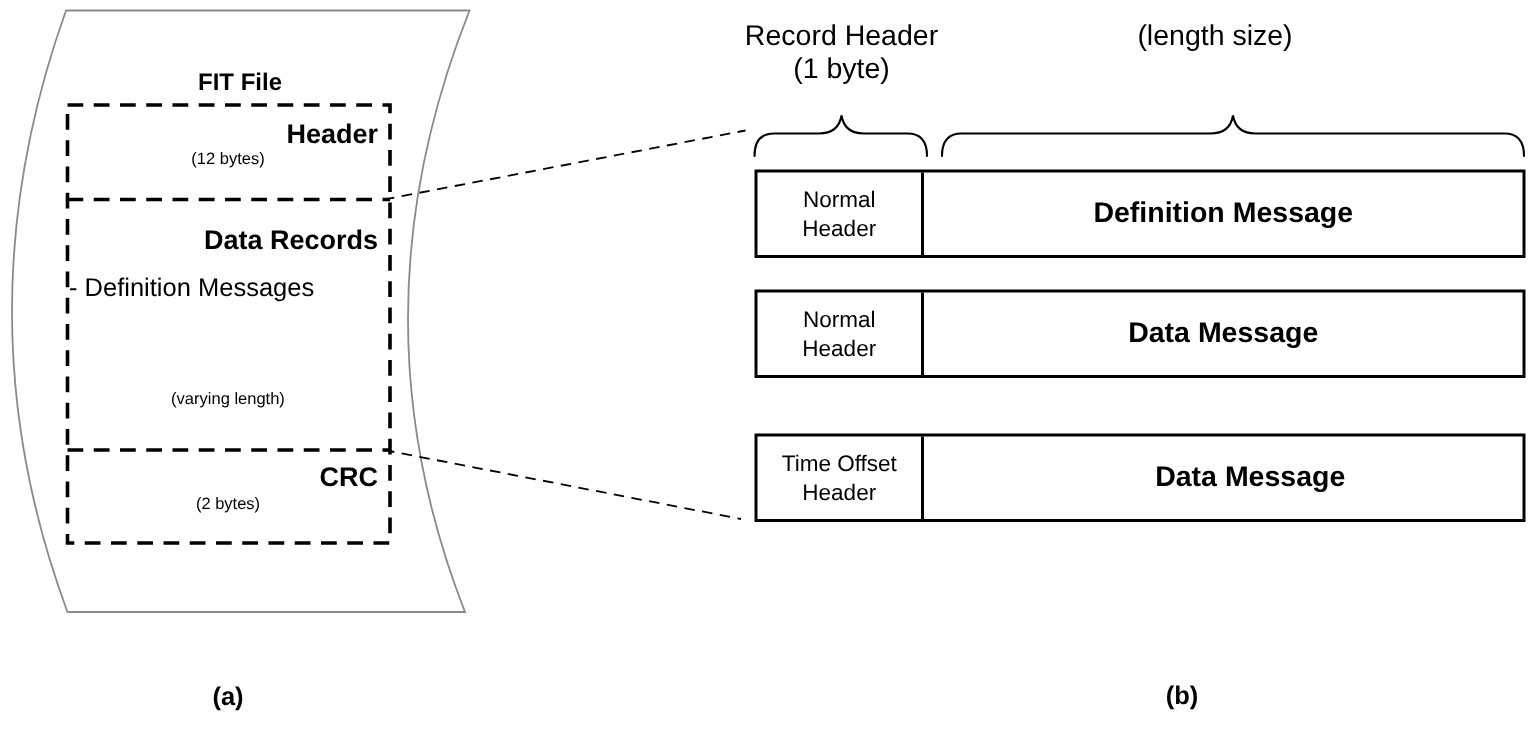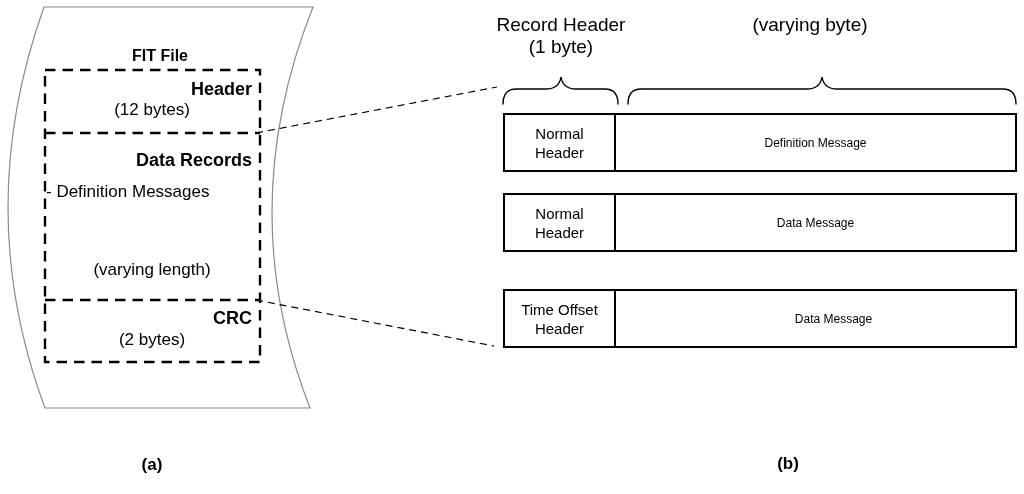--- a/index.html
+++ b/index.html
@@ -25,21 +25,21 @@
   }
   .txt {
     position: absolute;
     white-space: nowrap;
   }
   .center { text-align: center; }
 
   
   .fit-title    { left: 60px;  top: 47px;  width: 200px; font-size: 16px; font-weight: bold; }
   .sec-name    { left: 52px;  width: 200px; font-size: 18px; font-weight: bold; text-align: right; }
-  .sec-detail  { left: 52px;  width: 200px; font-size: 17px; }
+  .sec-detail  { left: 52px;  width: 200px; font-size: 11px; }
   .hdr-name    { top: 79px; }
   .hdr-detail  { top: 100px; }
   .dr-name     { top: 150px; }
   .dr-item     { left: 46px; font-size: 17px; }
   .dr-item1    { top: 182px; }
   .dr-item2    { top: 219px; }
   .dr-detail   { top: 260px; }
   .crc-name    { top: 308px; }
   .crc-detail  { top: 330px; }
   .caption-a   { left: 52px;  top: 455px; width: 200px; font-size: 17px; font-weight: bold; }
@@ -82,21 +82,22 @@
     line-height: 19px;
     padding: 0 8px;
     white-space: normal;
   }
   .cell-content {
     flex: 1;
     display: flex;
     align-items: center;
     justify-content: center;
     text-align: center;
-    font-size: 12px;
+    font-size: 19px;
+    font-weight: bold;
   }
   .caption-b { left: 688px; top: 454px; width: 200px; font-size: 17px; font-weight: bold; }
 </style>
 </head>
 <body>
 
 <div id="canvas">
 
   <svg id="linework" viewBox="0 0 1024 494" xmlns="http://www.w3.org/2000/svg">
 
@@ -125,21 +126,21 @@
   <div class="txt center sec-name crc-name">CRC</div>
   <div class="txt center sec-detail crc-detail">(2 bytes)</div>
 
   <div class="txt center caption-a">(a)</div>
 
   <div class="col-label col-label-header">
     <span>Record Header</span>
     <span>(1 byte)</span>
   </div>
   <div class="col-label col-label-content">
-    <span>(varying byte)</span>
+    <span>(length size)</span>
   </div>
 
   <div class="row row1">
     <div class="cell-header">Normal Header</div>
     <div class="cell-content">Definition Message</div>
   </div>
   <div class="row row2">
     <div class="cell-header">Normal Header</div>
     <div class="cell-content">Data Message</div>
   </div>

